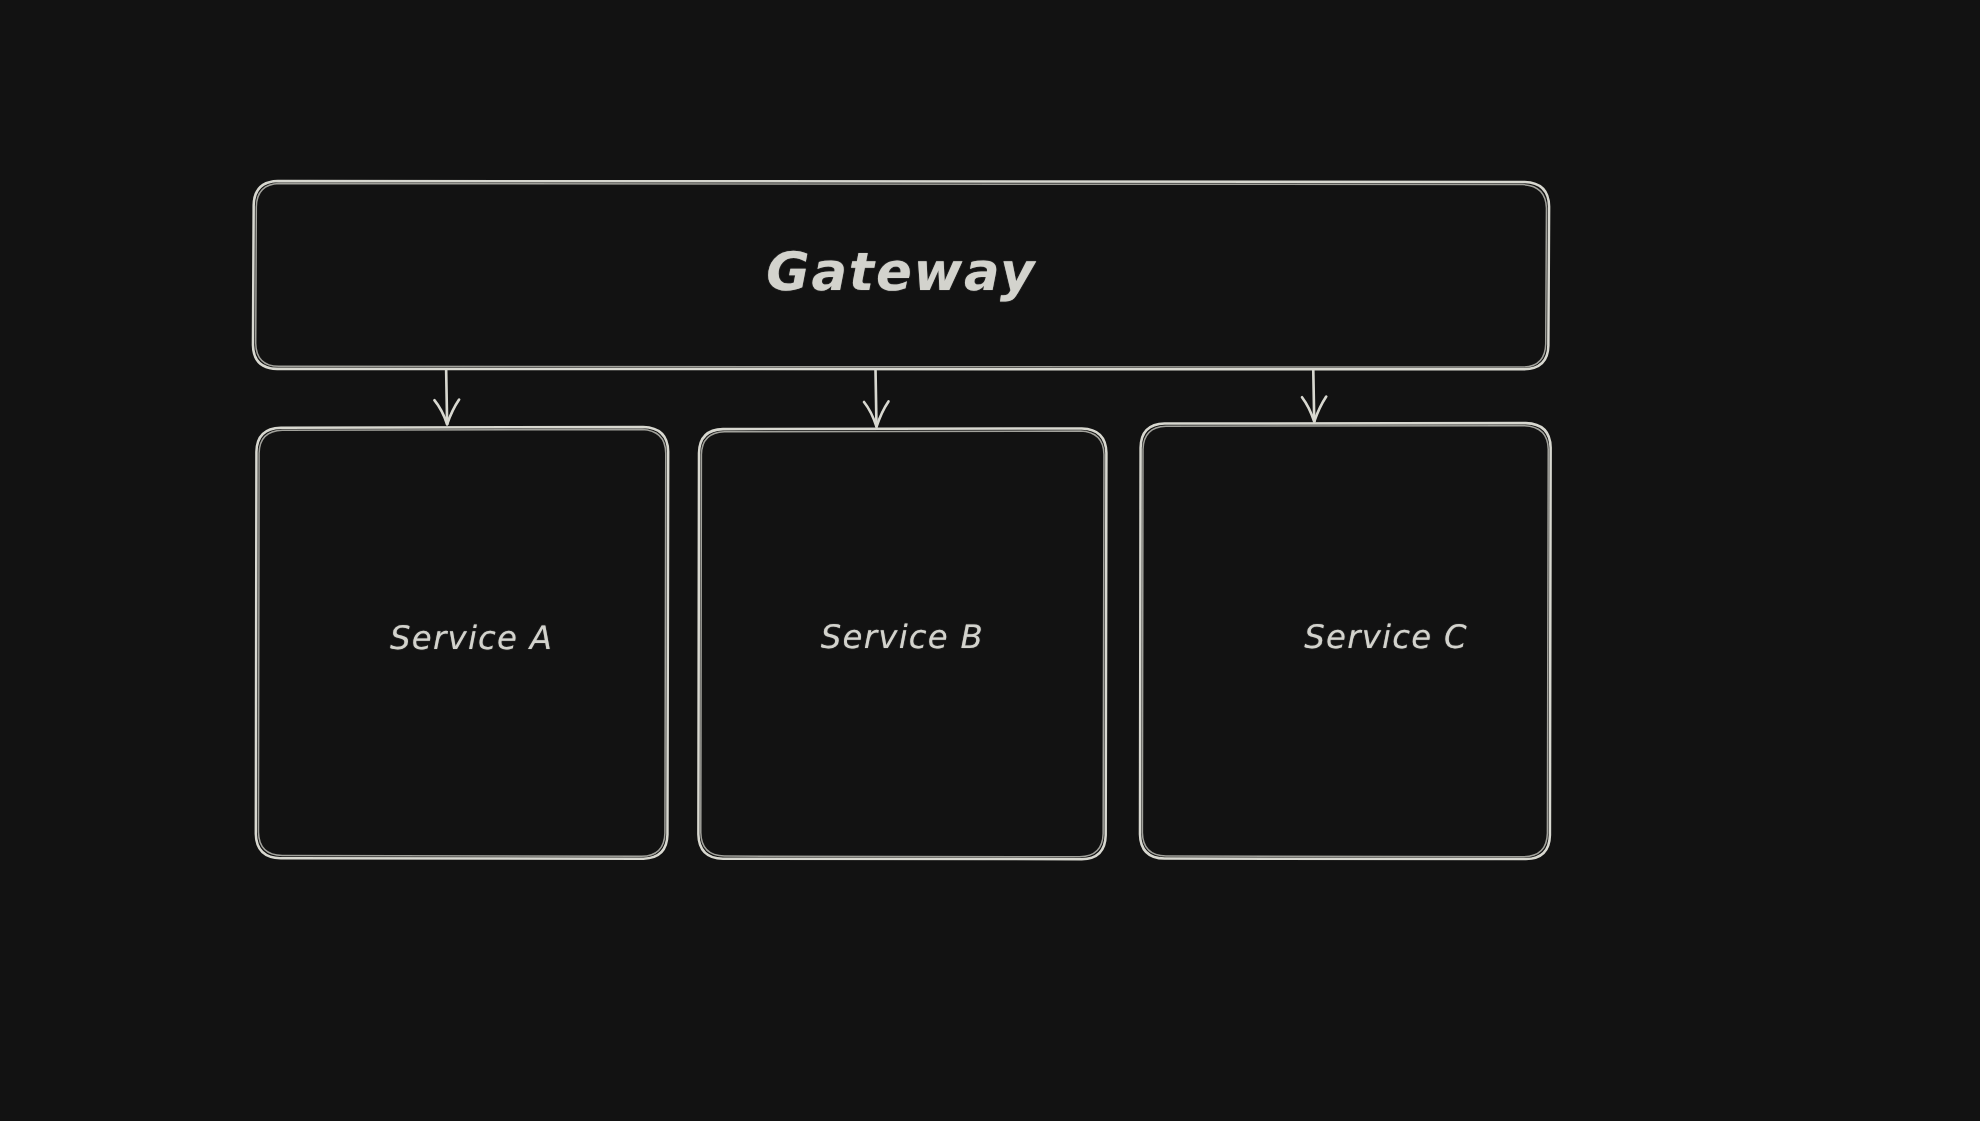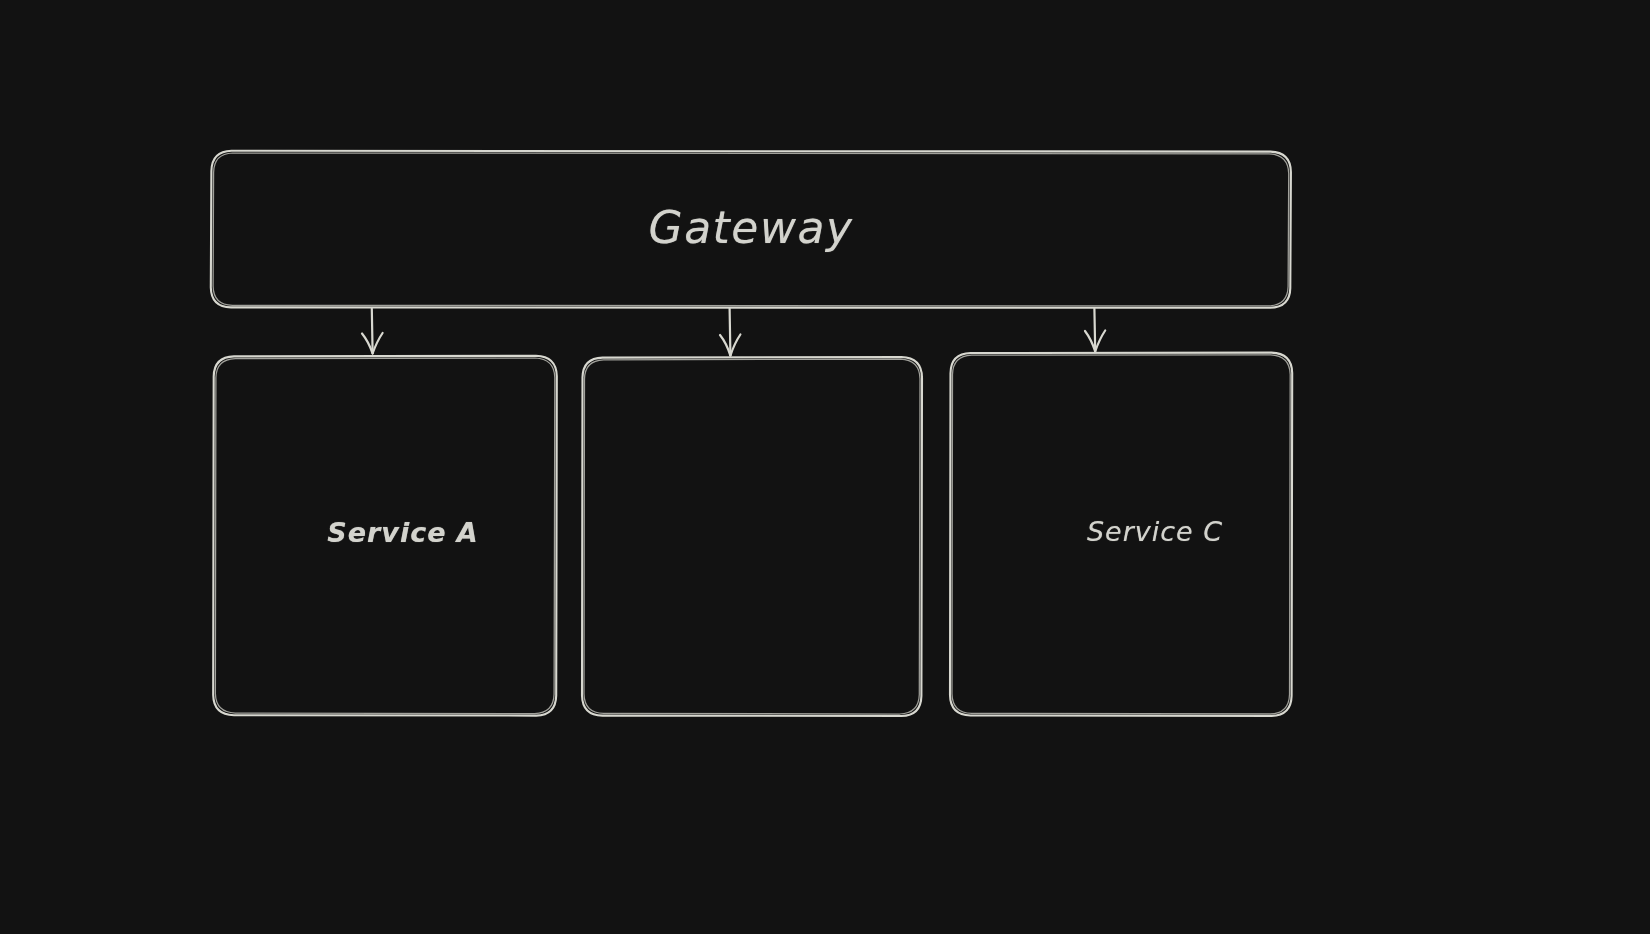--- a/index.html
+++ b/index.html
@@ -154,20 +154,21 @@
       <path d="M 740.4 334.5 Q 734.6 343.0 730.4 355.6" fill="none" stroke="#d8d8d0" stroke-width="2.2" stroke-linecap="round" stroke-linejoin="round"></path>
     </g>
 
     <g>
       <path d="M 1094.4 308.5 L 1095.2 350.8" fill="none" stroke="#d8d8d0" stroke-width="2.2" stroke-linecap="round"></path>
       <path d="M 1085.0 331.0 Q 1091.2 339.2 1095.2 351.4" fill="none" stroke="#d8d8d0" stroke-width="2.2" stroke-linecap="round" stroke-linejoin="round"></path>
       <path d="M 1105.2 330.5 Q 1099.4 339.2 1095.2 351.4" fill="none" stroke="#d8d8d0" stroke-width="2.2" stroke-linecap="round" stroke-linejoin="round"></path>
     </g>
   </svg>
 
-  <div class="node-label title" style="left:211px; top:206px; width:1080px;">Gateway</div>
+  <div class="node-label title" style="left:211px; top:206px; width:1080px;font-weight:bold;">Gateway</div>
 
-  <div class="node-label sub" style="left:231px; top:519px; width:344px;font-weight:bold;">Service A</div>
+  <div class="node-label sub" style="left:221px; top:519px; width:344px;">Service A</div>
 
+  <div class="node-label sub" style="left:582px; top:518px; width:340px;">Service B</div>
 
   <div class="node-label sub" style="left:950px; top:518px; width:410px;">Service C</div>
 
 </div>
 
 </body></html>

